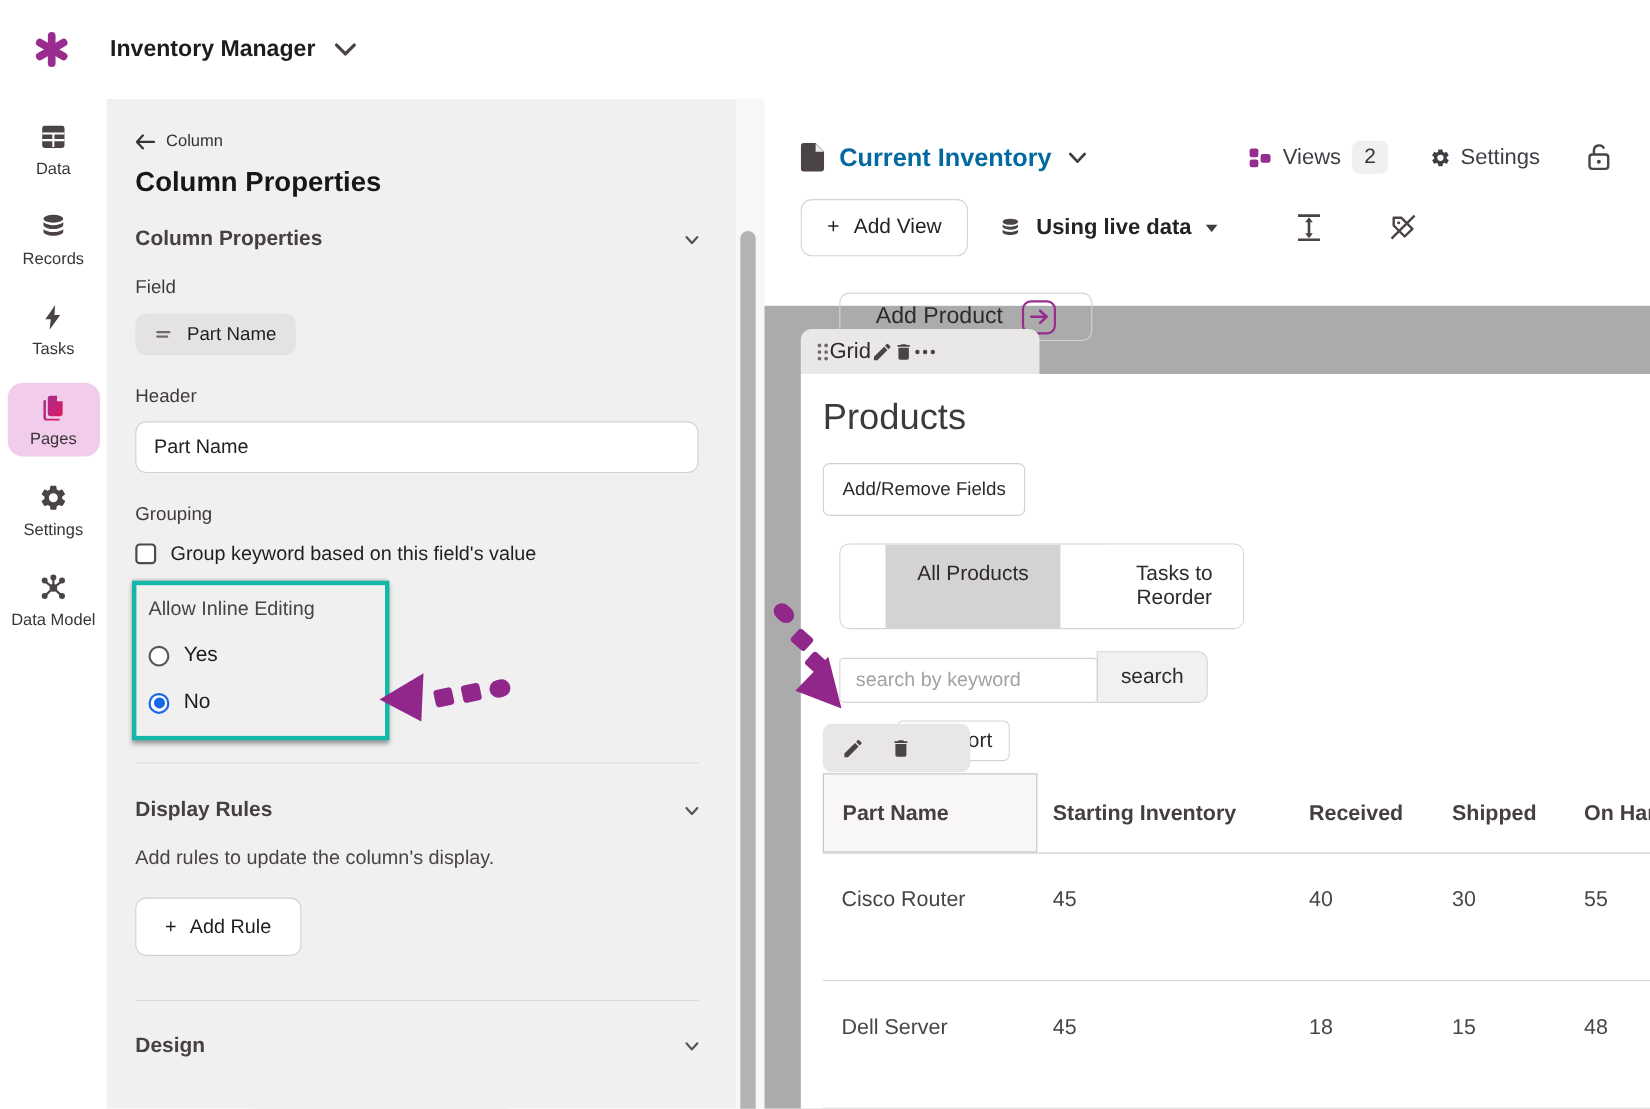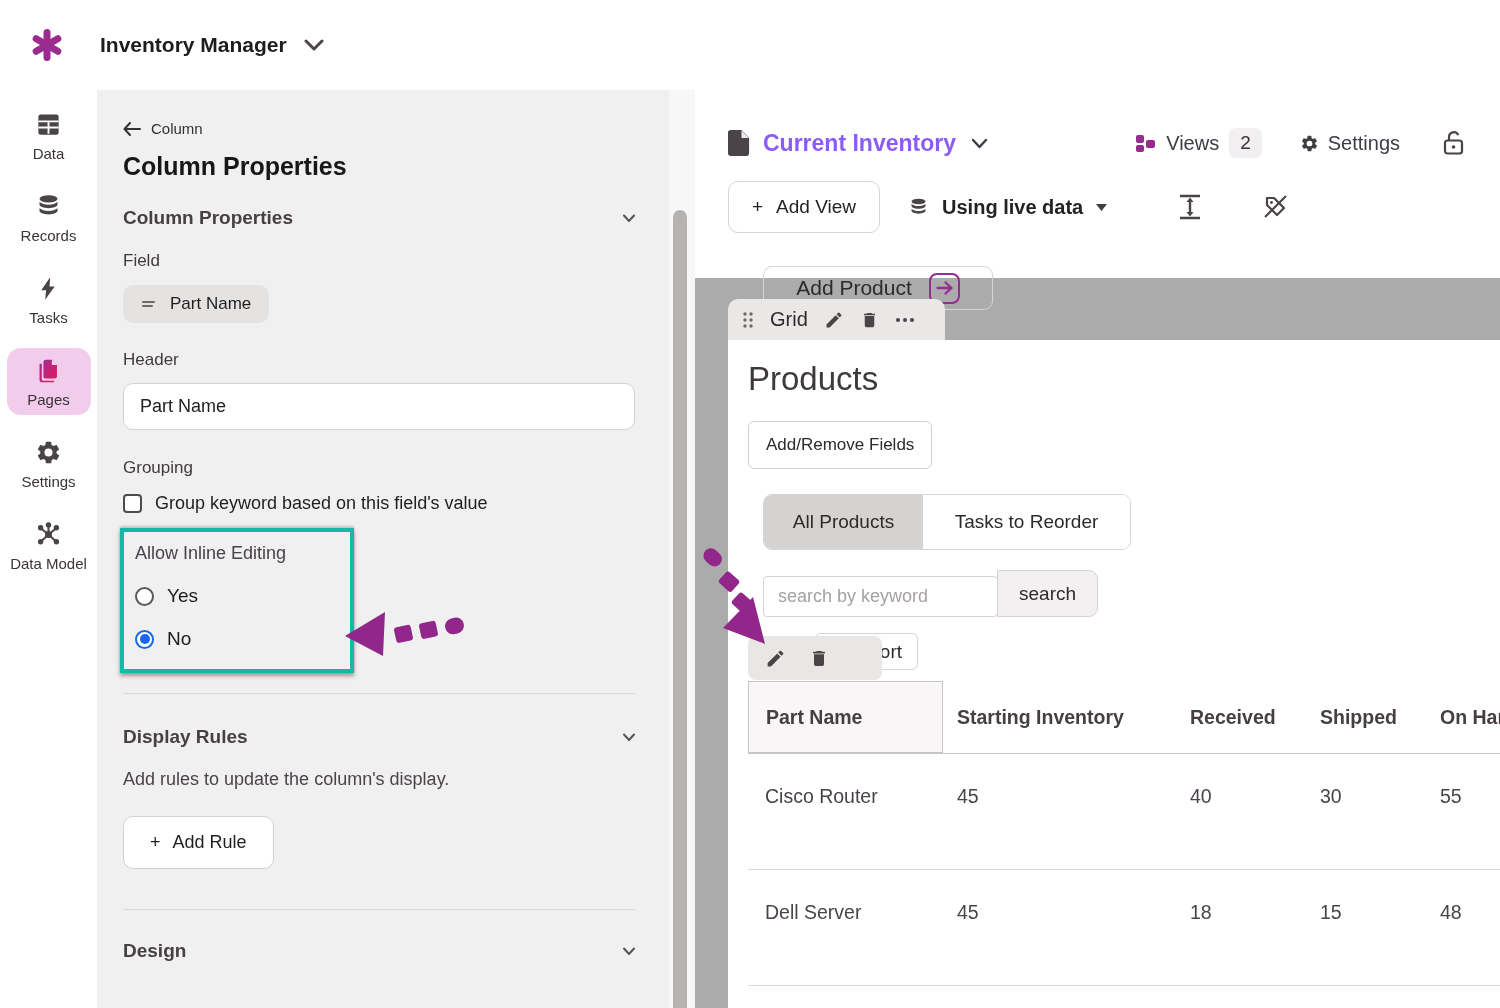--- a/index.html
+++ b/index.html
@@ -51,51 +51,51 @@
   .radio.sel::after { content:""; position:absolute; inset:2.5px; border-radius:50%; background:#1767ea; }
   .divider { height:1px; background:#dcd9d9; }
   .dr-desc { font-size:18px; color:#4a444a; margin-top:21px; }
   .add-rule-btn { display:inline-flex; align-items:center; gap:12px; margin-top:26px; background:#fff;
                   border:1px solid #d4d1d1; border-radius:10px; padding:15px 26px; font-size:18px; color:#1f1f1f; }
   .arrow1 { position:absolute; left:246px; top:512px; }
 
   
   .preview { position:absolute; left:695px; top:90px; width:805px; bottom:0; background:#fff; }
   .pv-head { display:flex; align-items:center; margin:38px 35px 0 33px; }
-  .pv-title { font-size:23px; font-weight:700; color:#8b5cf6; margin-left:13px; }
+  .pv-title { font-size:23px; font-weight:700; color:#0369a1; margin-left:13px; }
   .pv-head .chev { margin-left:15px; }
   .views-group { margin-left:auto; display:flex; align-items:center; gap:10px; font-size:20px; color:#3f3c44; }
   .badge { background:#f1efef; border-radius:7px; padding:4px 11px; font-size:19px; color:#35333a; }
   .settings-group { display:flex; align-items:center; gap:9px; margin-left:38px; font-size:20px; color:#3f3c44; }
   .lock-btn { margin-left:42px; }
   .pv-toolbar { display:flex; align-items:center; margin:23px 0 0 33px; }
   .add-view-btn { display:flex; align-items:center; gap:13px; border:1px solid #d7d4d4; border-radius:10px;
                   padding:14px 23px; font-size:19px; color:#232323; background:#fff; }
   .live { display:flex; align-items:center; gap:13px; margin-left:28px; font-size:20px; font-weight:600; color:#232323; }
   .tool-icon { margin-left:0; }
   .ti-1 { margin-left:70px; }
   .ti-2 { margin-left:58px; }
 
   .overlay { position:absolute; left:0; top:188px; right:0; bottom:0; background:#ababab; }
   .add-product { position:absolute; left:68px; top:-12px; width:230px; height:44px;
                  border:1px solid #d6d3d3; border-radius:9px; display:flex; align-items:center;
                  justify-content:center; gap:17px; font-size:21px; color:#2d292c; }
   .ap-arrow { width:31px; height:31px; border:2px solid #982c8e; border-radius:8px;
               display:flex; align-items:center; justify-content:center; }
   .grid-chip { position:absolute; left:33px; top:21px; width:217px; height:41px; background:#eae7e7;
-               border-radius:10px 10px 0 0; display:flex; align-items:center; padding:0 14px; gap:16px; z-index:2; }
+               border-radius:10px 10px 0 0; display:flex; align-items:center; padding:0 14px; z-index:2; }
   .grid-chip .t { font-size:20px; color:#2d292c; }
   .panel { position:absolute; left:33px; top:62px; right:0; bottom:0; background:#fff;
            padding:14px 0 0 20px; overflow:hidden; z-index:1; }
   .prod-title { font-size:33px; font-weight:500; color:#3e3a3a; margin:6px 0 0; }
   .arf-btn { margin-top:23px; display:inline-block; background:#fff; border:1px solid #d2cfcf;
              border-radius:6px; padding:13px 17px; font-size:17px; color:#2d2a2a; }
   .tabs { margin:25px 0 0 15px; width:368px; display:flex; border:1px solid #d6d3d3; border-radius:9px;
           overflow:hidden; background:#fff; }
-  .tab { padding:16px 0; text-align:center; font-size:19px; color:#2d2a2a; }
+  .tab { padding:16px 0; text-align:center; font-size:19px; color:#2d2a2a;margin-left:41px; }
   .tab.active { width:159px; background:#d5d2d2; }
   .tab.inactive { flex:1; background:#fff; }
   .search-row { margin:20px 0 0 15px; display:flex; align-items:flex-end; }
   .search-input { width:235px; height:41px; border:1px solid #d6d3d3; border-radius:4px; padding:0 14px;
                   font-size:18px; color:#333; background:#fff; font-family:"Liberation Sans",sans-serif; }
   .search-input::placeholder { color:#a6a1a1; }
   .search-btn { height:47px; padding:0 21px; background:#f2f0f0; border:1px solid #d6d3d3;
                 border-radius:0 9px 9px 0; margin-left:-1px; font-size:19px; color:#2d2a2a; }
   .edit-row { position:relative; margin-top:16px; height:46px; }
   .export-btn { position:absolute; left:67px; top:0; width:103px; height:37px; background:#fff;

